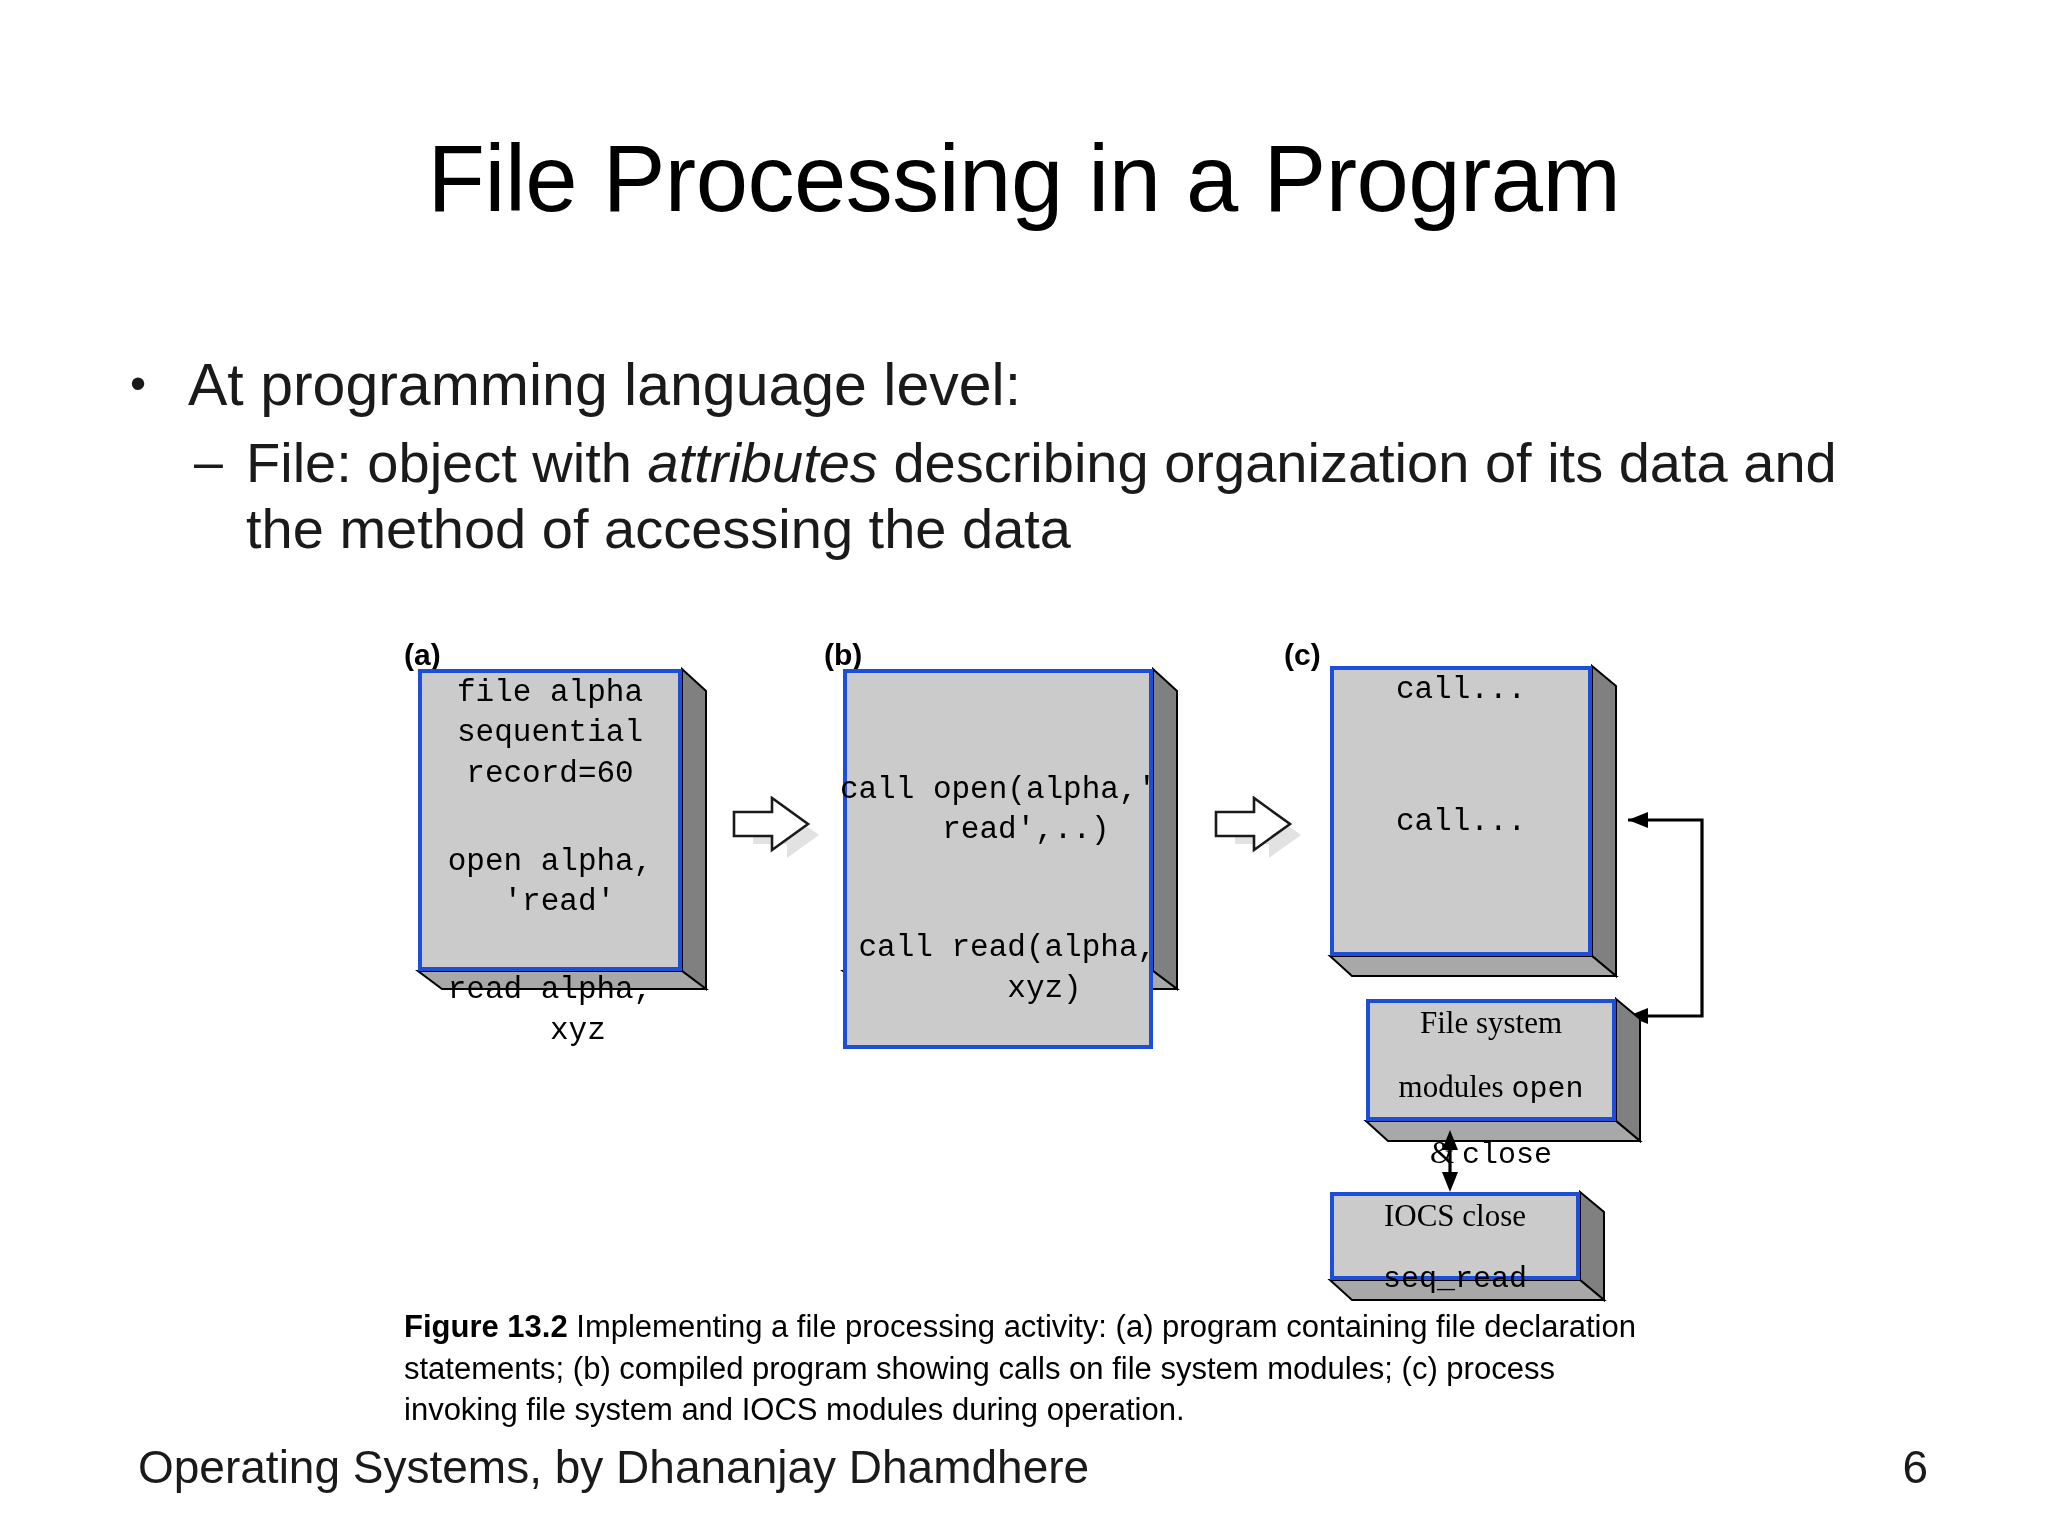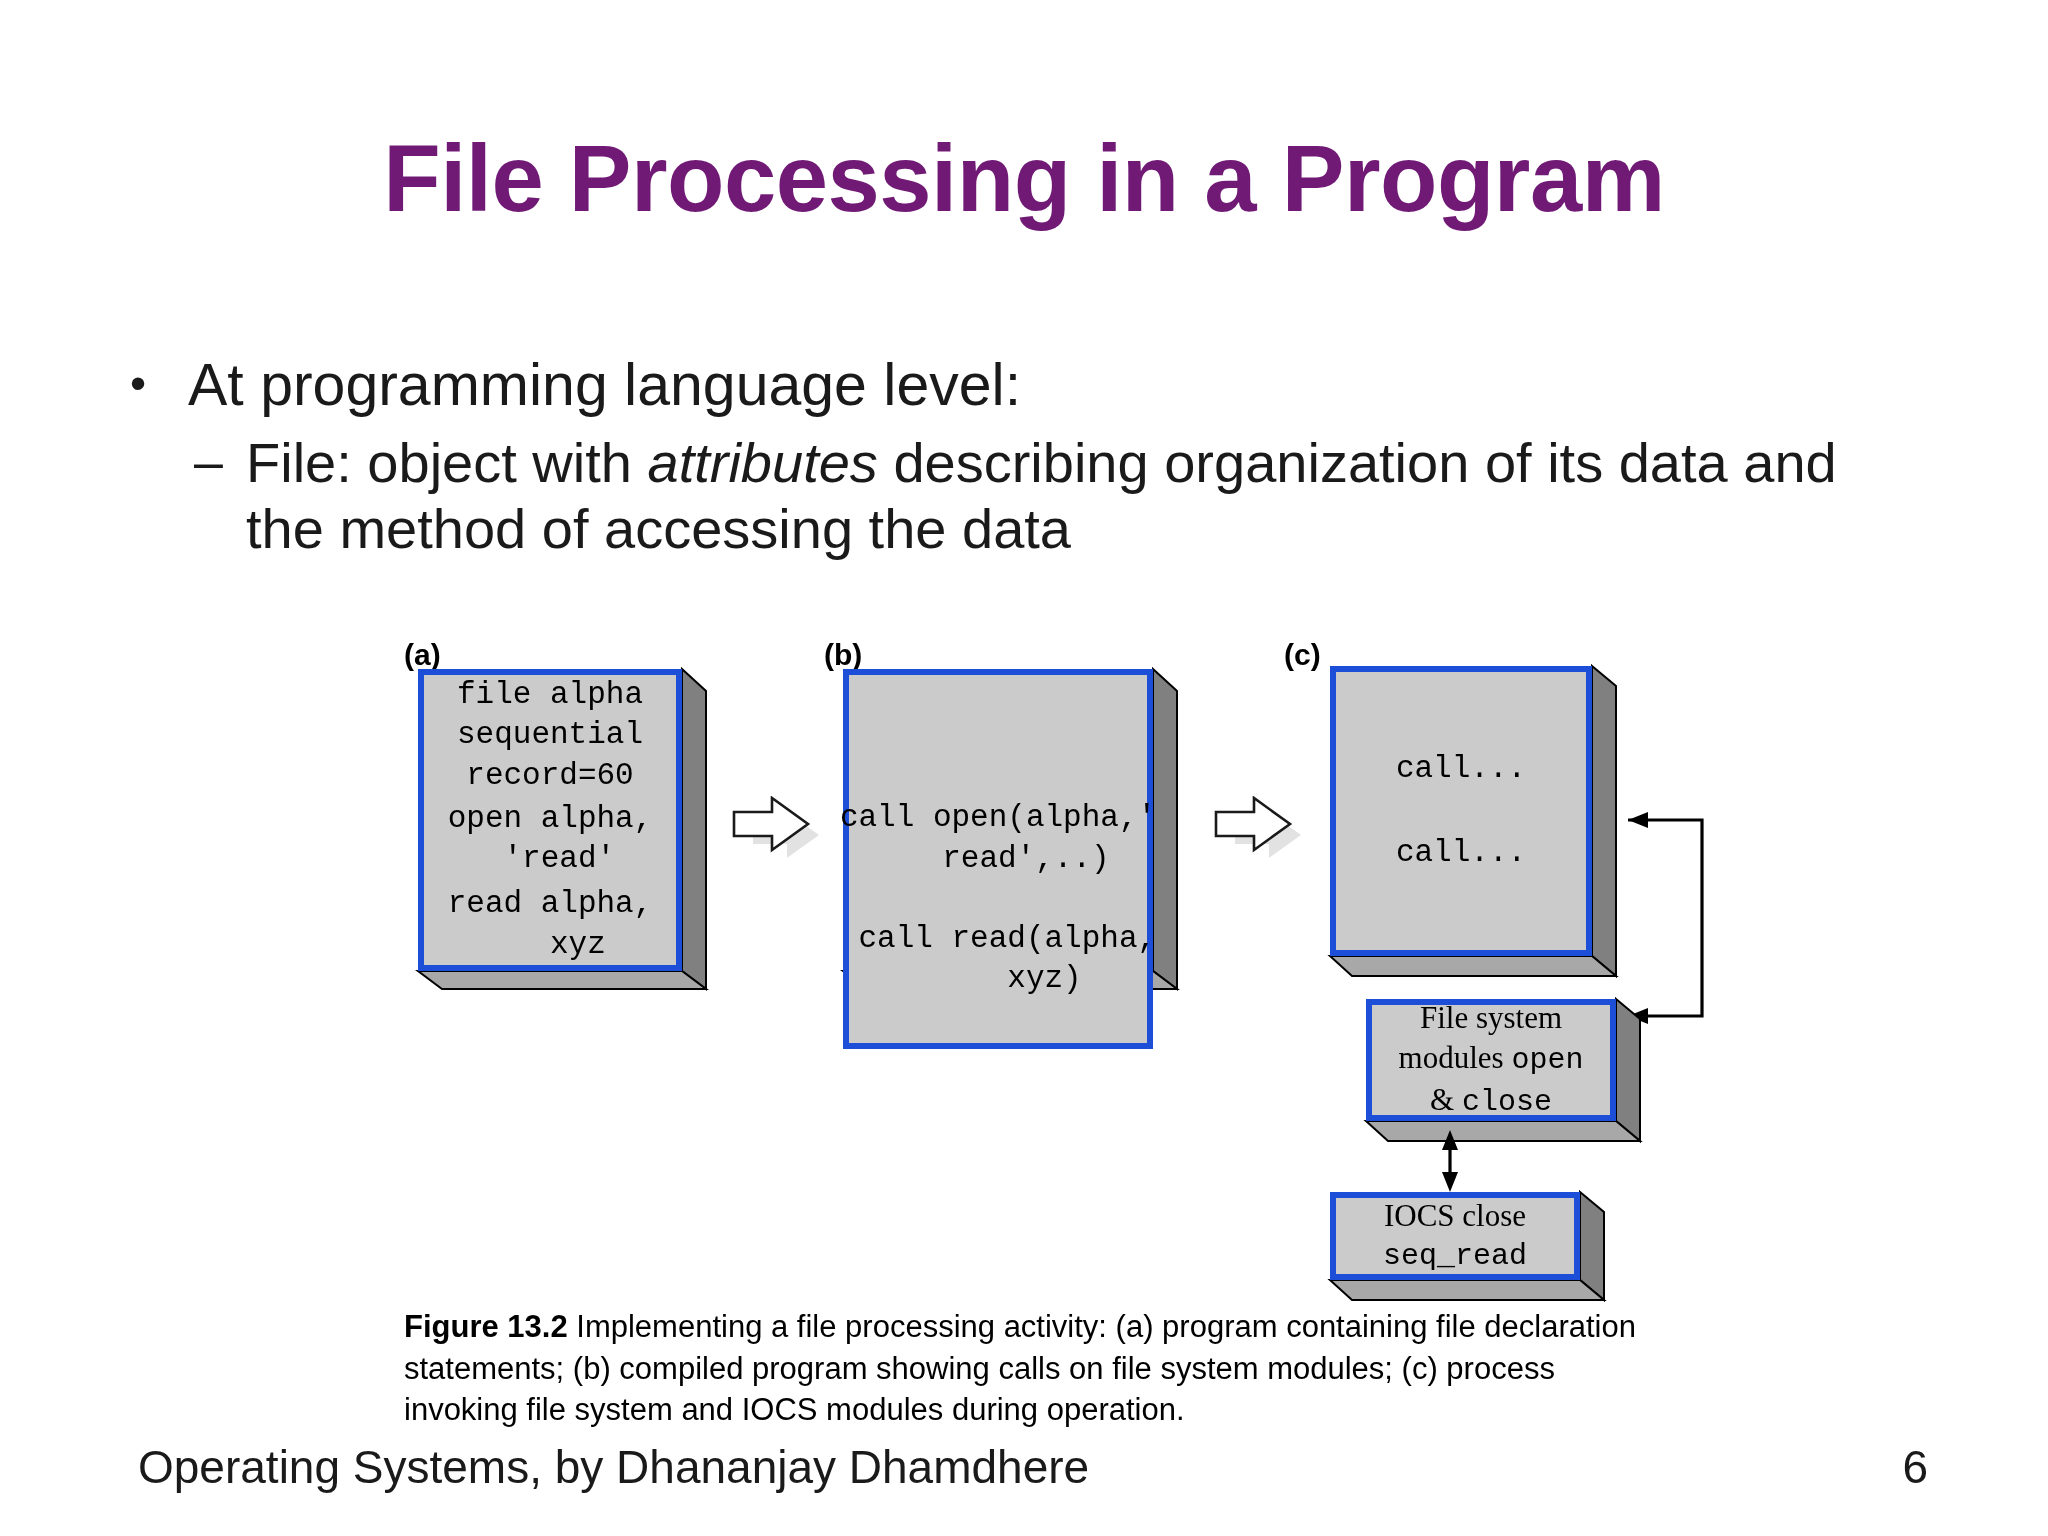--- a/index.html
+++ b/index.html
@@ -17,23 +17,23 @@
   }
 
   
   #slide-title {
     position: absolute;
     left: 0;
     top: 130px;
     width: 2048px;
     text-align: center;
     font-size: 94px;
-    font-weight: 700;
+    font-weight: 400;
     line-height: 1.05;
-    color: #701a75;
+    color: #000000;
     letter-spacing: -0.5px;
   }
 
   
   #bullet-list {
     position: absolute;
     left: 120px;
     top: 352px;
     width: 1810px;
   }
@@ -90,26 +90,26 @@
     font-family: "Liberation Sans", sans-serif;
   }
 
   
   .box3d { position: absolute; }
   .box3d .face {
     position: absolute;
     left: 0; top: 0;
     width: 100%; height: 100%;
     background: #cbcbcb;
-    border: 6px solid #1d4ed8;
+    border: 4px solid #1d4ed8;
     box-sizing: border-box;
     display: flex;
     flex-direction: column;
     align-items: center;
-    justify-content: center;
+    gap: 24px;
   }
   .box3d svg.shade { position: absolute; left:0; top:0; overflow: visible; }
 
   .code {
     font-family: "Liberation Mono", "DejaVu Sans Mono", monospace;
     font-size: 31px;
     line-height: 1.30;
     text-align: center;
     color: #000;
     white-space: pre;

